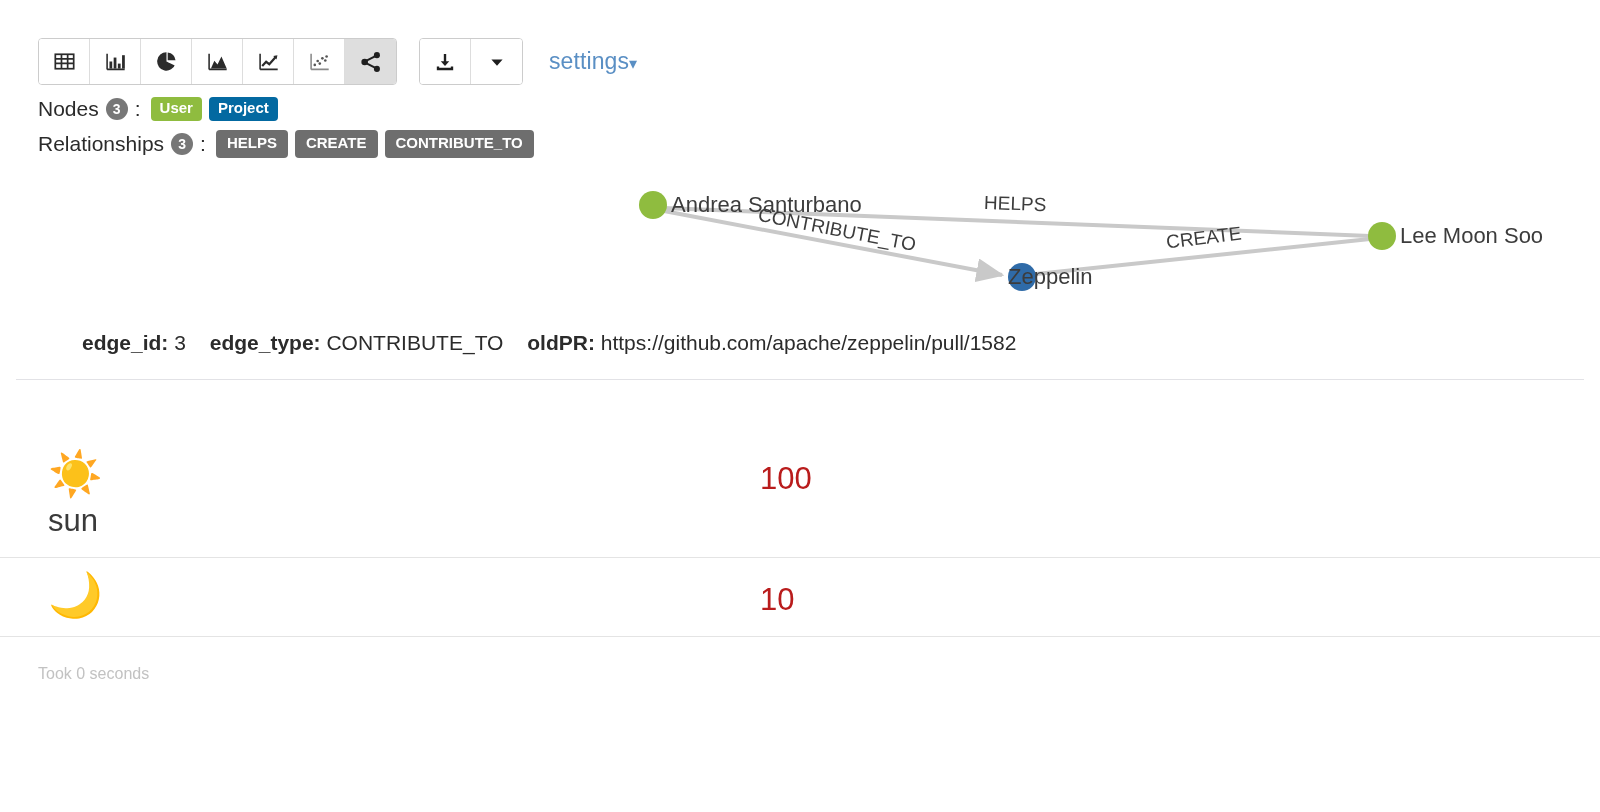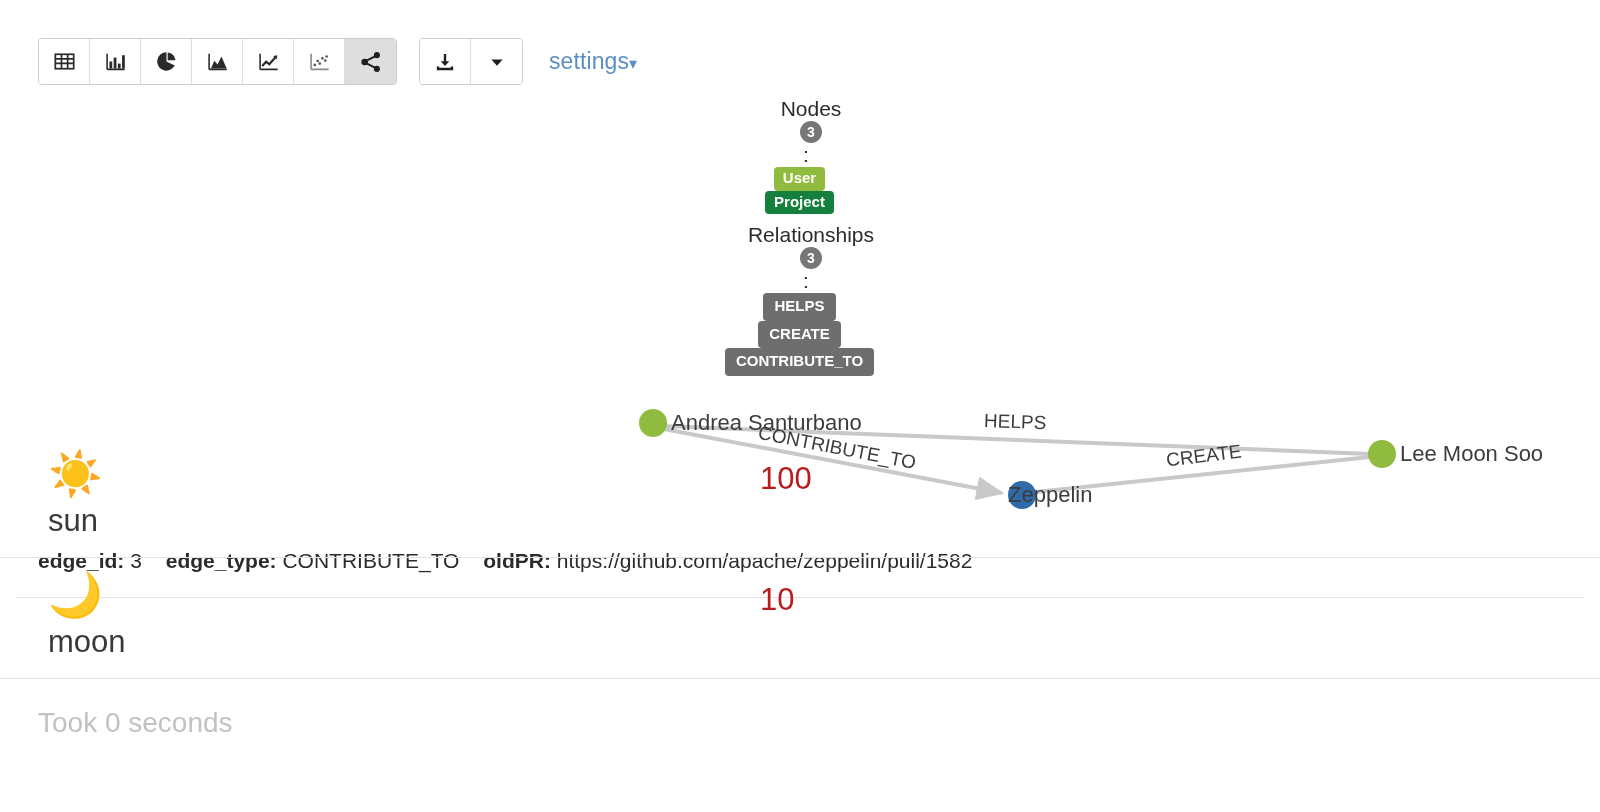--- a/index.html
+++ b/index.html
@@ -66,21 +66,20 @@
   .caret-text { font-size: 16px; }
 
   
   .legend-block { padding: 12px 0 0 22px; }
   .legend-row {
     display: flex;
     align-items: center;
     margin-bottom: 9px;
     font-size: 21px;
     color: #2b2b2b;
-    flex-direction: column;
   }
   .legend-title { white-space: nowrap; }
   .count-badge {
     display: inline-flex;
     align-items: center;
     justify-content: center;
     min-width: 22px;
     height: 22px;
     padding: 0 5px;
     border-radius: 11px;
@@ -92,21 +91,21 @@
     box-sizing: border-box;
   }
   .colon { margin-right: 10px; }
   .tag {
     display: inline-block;
     padding: 3px 9px 4px;
     border-radius: 4px;
     color: #ffffff;
     font-size: 15px;
     font-weight: bold;
-    margin-right: 23px;
+    margin-right: 7px;
     line-height: 1.1;
     cursor: pointer;
     white-space: nowrap;
   }
   .tag-rel { font-size: 15px; padding: 5px 11px 6px; }
 
   
   .graph-canvas {
     position: relative;
     height: 150px;
@@ -119,20 +118,21 @@
     color: #3c3c3c;
     white-space: nowrap;
   }
 
   
   .prop-row {
     padding: 14px 0 0 22px;
     font-size: 21px;
     color: #2b2b2b;
     white-space: nowrap;
+    margin-left: 44px;
   }
   .prop-key { font-weight: bold; }
   .prop-val { margin-right: 18px; }
 
   .exec-note {
     padding: 22px 0 0 22px;
     font-size: 14px;
     color: #b3b3b3;
   }
 
@@ -167,21 +167,21 @@
     margin-top: 6px;
     display: block;
   }
   .cell-value {
     font-size: 31px;
     color: #b91c1c;
     padding-top: 10px;
   }
   .took-note {
     padding: 28px 0 0 38px;
-    font-size: 28px;
+    font-size: 16px;
     color: #c2c2c2;
   }
 </style>
 </head>
 <body>
 
 <div class="result-panel-graph">
 
   <div class="viz-toolbar">
 
@@ -278,21 +278,21 @@
     </a>
   </div>
 
   <div class="legend-block">
 
     <div class="legend-row">
       <span class="legend-title">Nodes</span>
       <span class="count-badge">3</span>
       <span class="colon">:</span>
       <span class="tag" style="background:#8fbc3f">User</span>
-      <span class="tag" style="background:#15803d">Project</span>
+      <span class="tag" style="background:#0369a1">Project</span>
     </div>
 
     <div class="legend-row">
       <span class="legend-title">Relationships</span>
       <span class="count-badge">3</span>
       <span class="colon">:</span>
       <span class="tag tag-rel" style="background:#6e6e6e">HELPS</span>
       <span class="tag tag-rel" style="background:#6e6e6e">CREATE</span>
       <span class="tag tag-rel" style="background:#6e6e6e">CONTRIBUTE_TO</span>
     </div>
@@ -345,19 +345,18 @@
     <div class="cell-label">
       <span class="emoji">☀️</span>
       <span class="cell-name">sun</span>
     </div>
     <div class="cell-value">100</div>
   </div>
 
   <div class="data-row">
     <div class="cell-label">
       <span class="emoji">🌙</span>
-      <span class="cell-name">moon</span>
     </div>
     <div class="cell-value">10</div>
   </div>
 
   <div class="took-note">Took 0 seconds</div>
 </div>
 
 </body></html>

